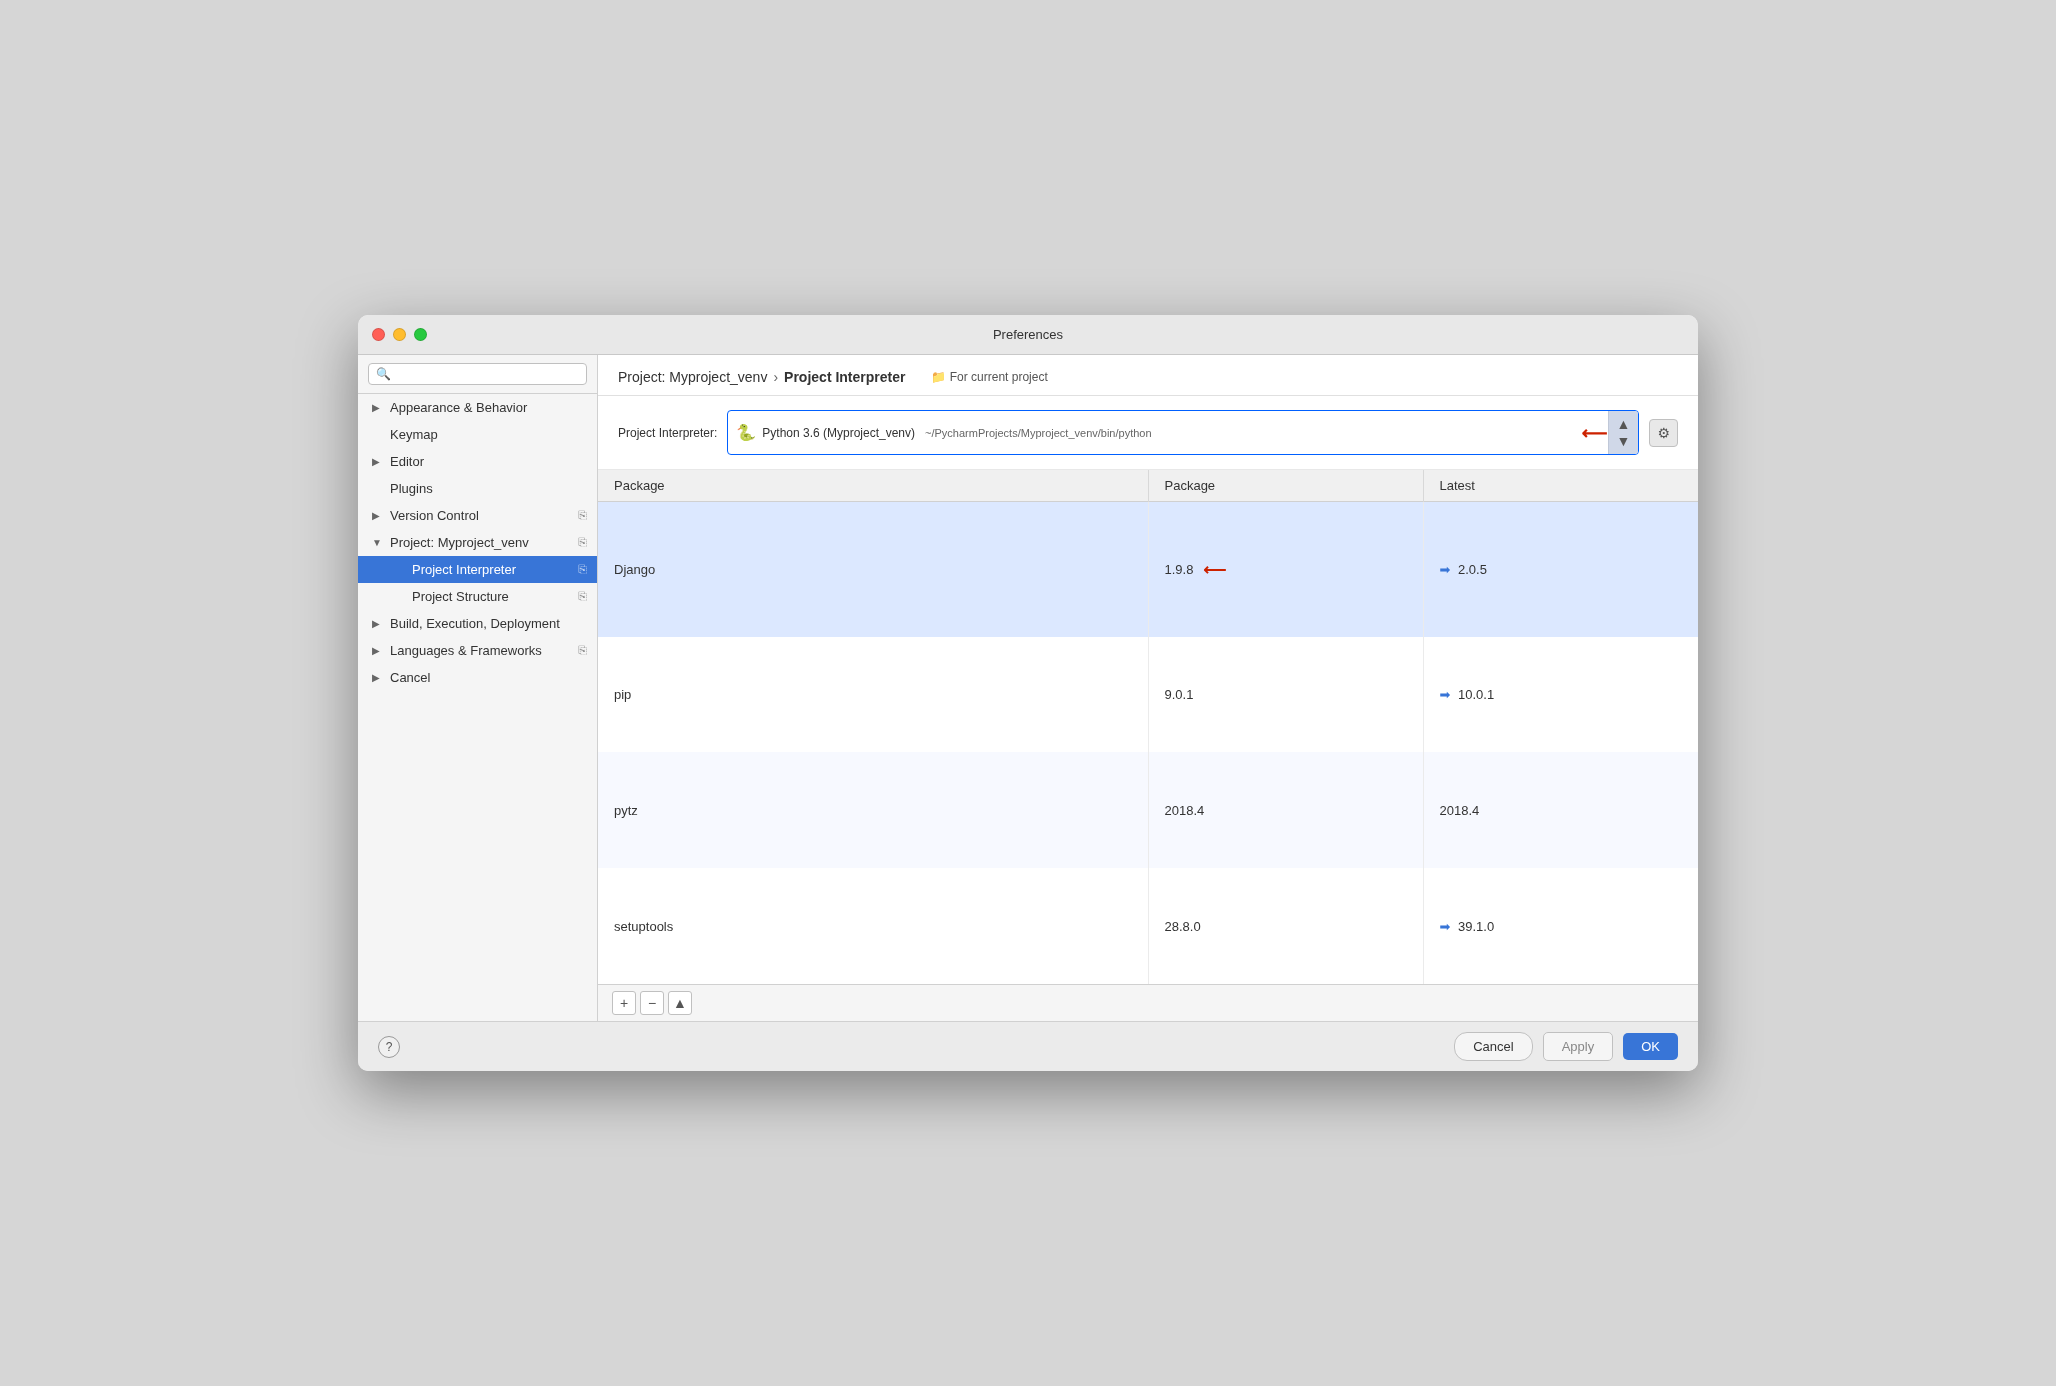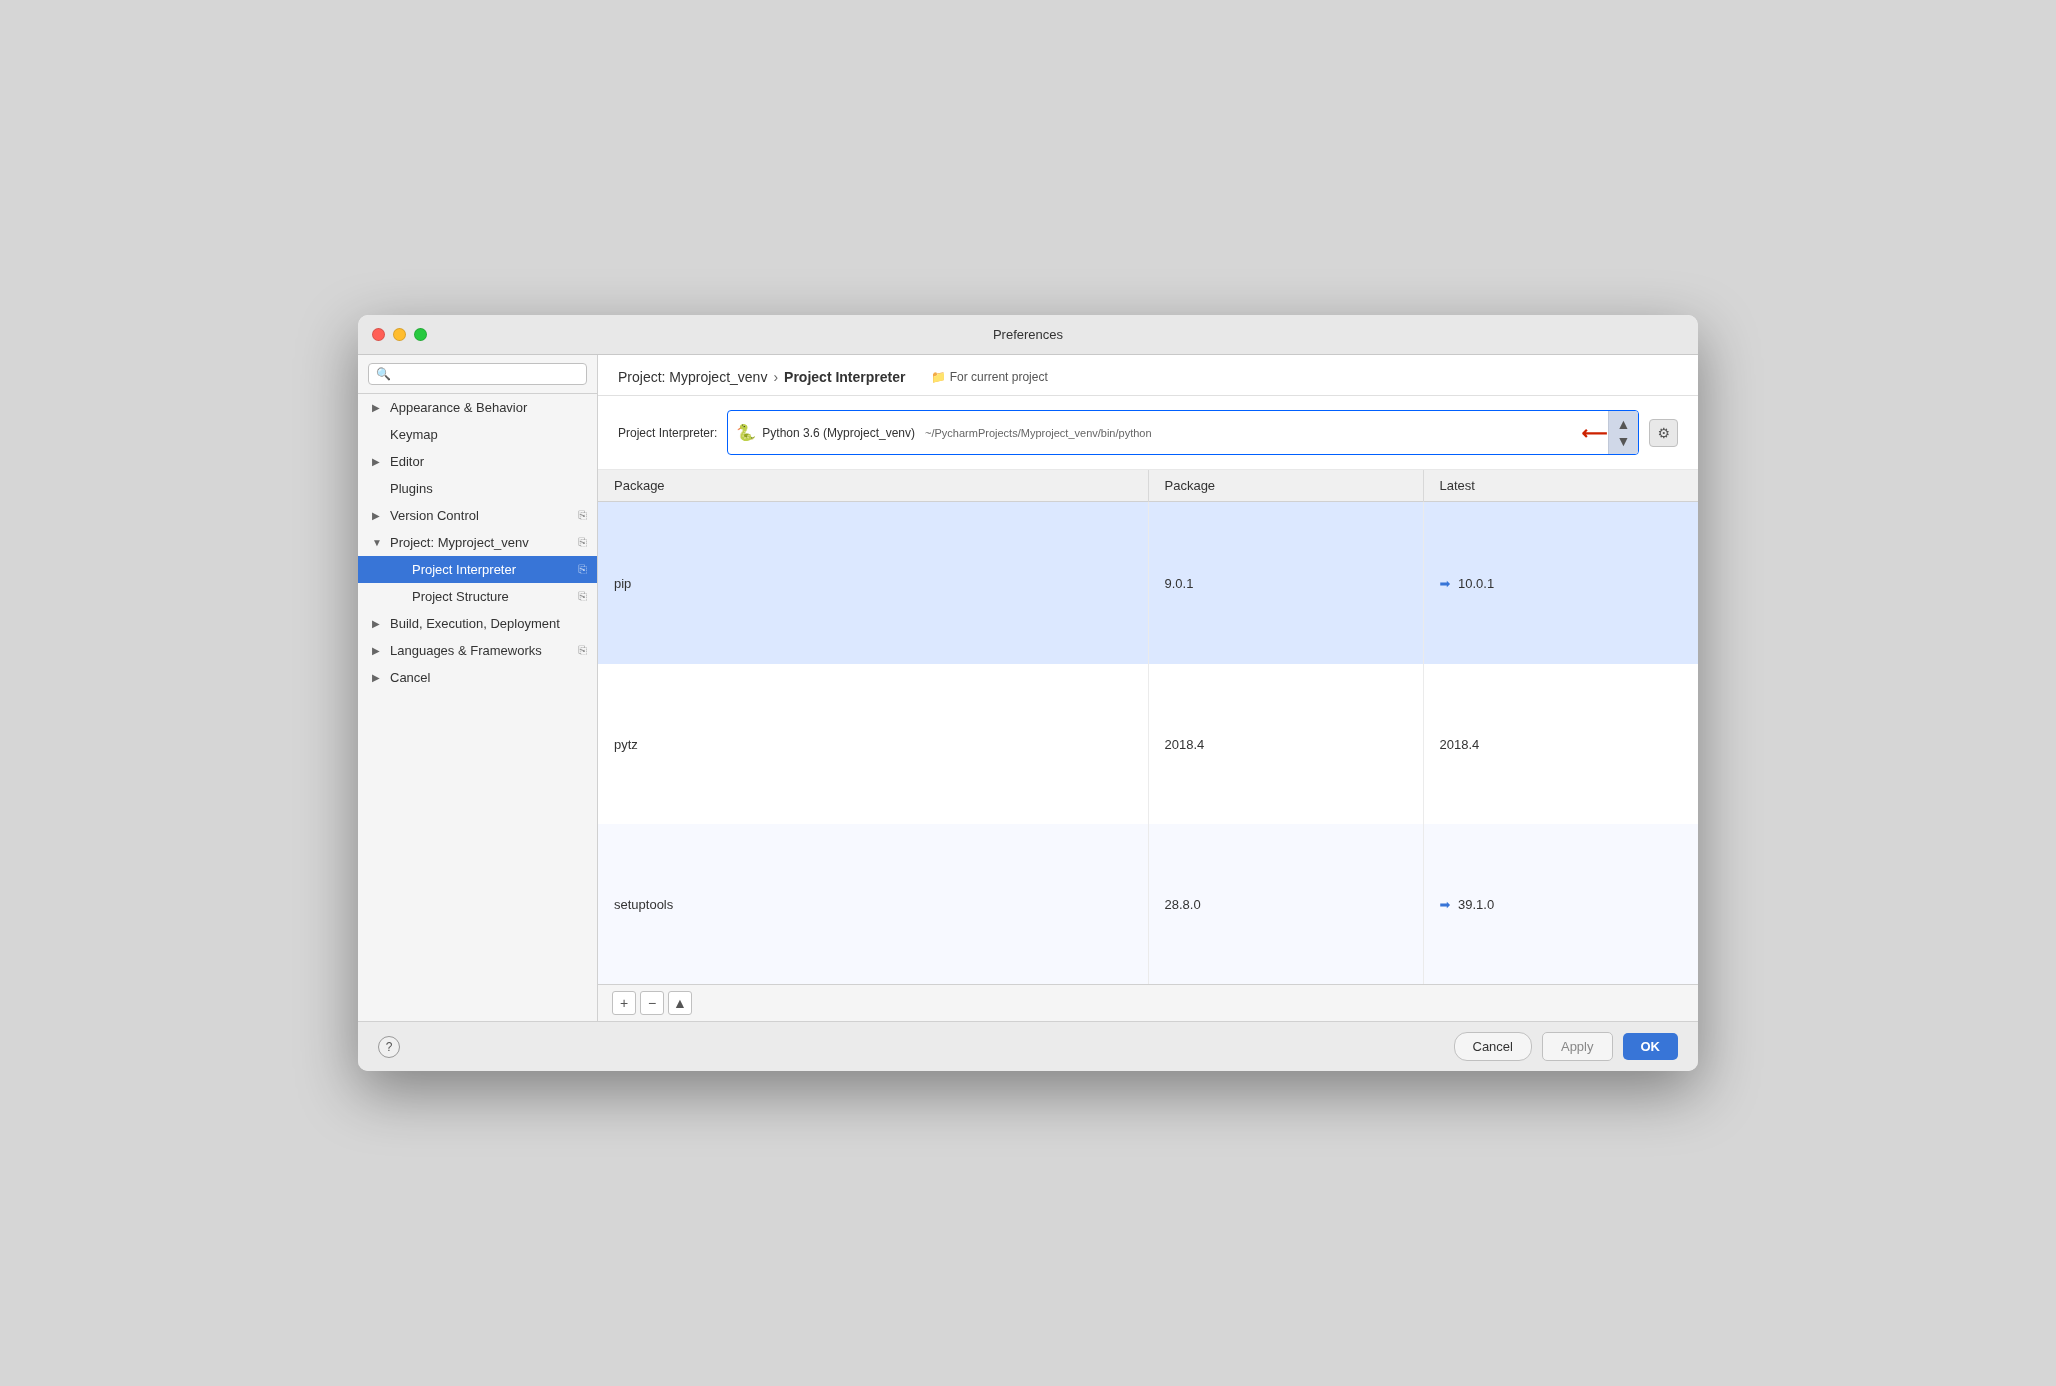--- a/index.html
+++ b/index.html
@@ -335,21 +335,21 @@
       color: #888;
     }
     .ok-btn {
       padding: 6px 18px;
       border: none;
       background: #3875d7;
       border-radius: 5px;
       cursor: pointer;
       font-size: 13px;
       color: white;
-      font-weight: 700;
+      font-weight: 400;
     }
     .col-package { width: 50%; }
     .col-version { width: 25%; }
     .col-latest { width: 25%; }
   </style>
 </head>
 <body>
 
 <div class="window">
 
@@ -459,20 +459,33 @@
       <div class="packages-area">
         <table class="packages-table">
           <thead>
             <tr>
               <th class="col-package">Package</th>
               <th class="col-version">Package</th>
               <th class="col-latest">Latest</th>
             </tr>
           </thead>
           <tbody>
+            <tr>
+              <td>Django</td>
+              <td>
+                <div class="version-cell">
+                  <span>1.9.8</span>
+                  <span class="red-arrow" style="font-size:16px; margin-left:10px;">⟵</span>
+                </div>
+              </td>
+              <td>
+                <span class="upgrade-arrow">➡</span>
+                <span>2.0.5</span>
+              </td>
+            </tr>
             <tr>
               <td>pip</td>
               <td>9.0.1</td>
               <td>
                 <span class="upgrade-arrow">➡</span>
                 <span>10.0.1</span>
               </td>
             </tr>
             <tr>
               <td>pytz</td>

